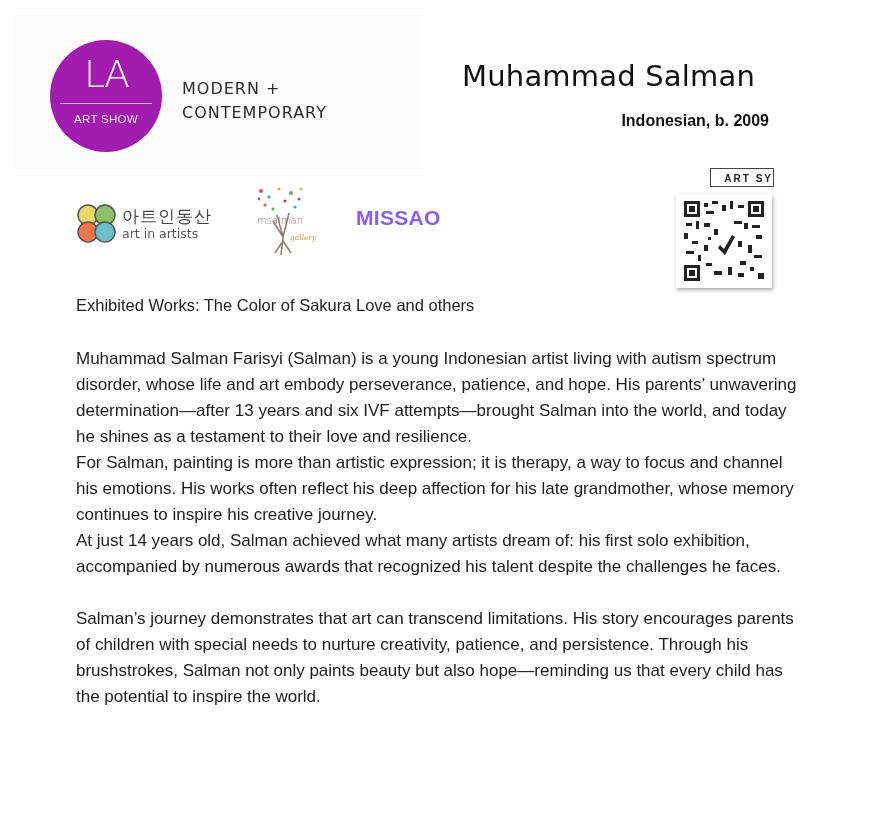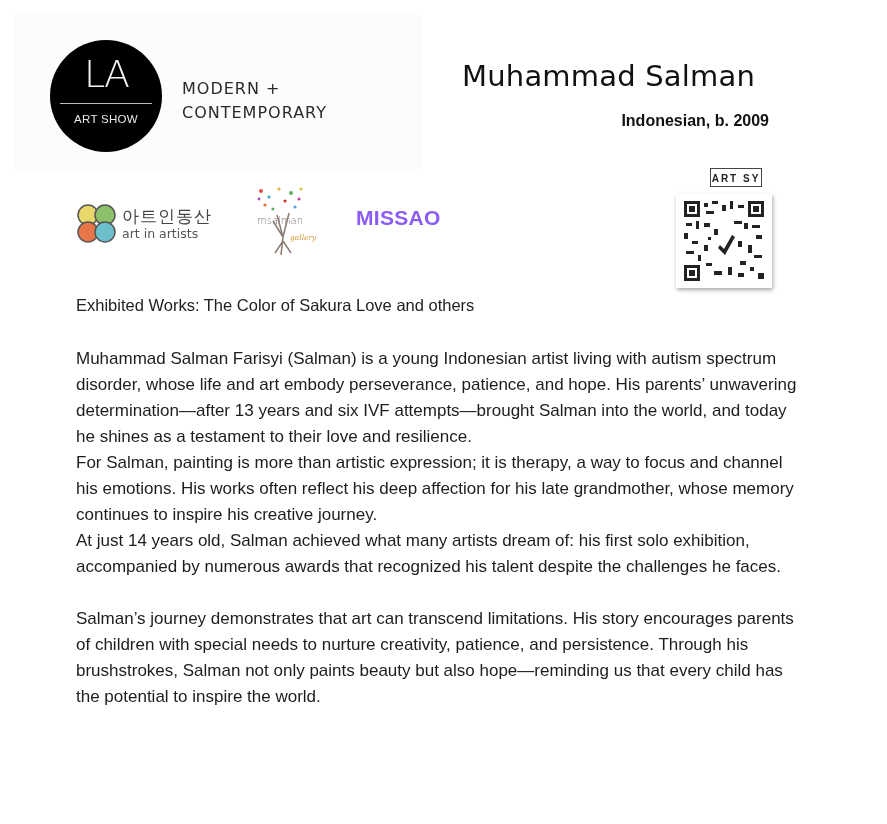--- a/index.html
+++ b/index.html
@@ -1,20 +1,20 @@
 <!DOCTYPE html>
 <html><head>
 <meta charset="utf-8">
 <style>
   html, body { margin:0; padding:0; background:#ffffff; }
   body { width:887px; height:824px; position:relative; overflow:hidden;
          font-family:"Liberation Sans", sans-serif; color:#1a1a1a; }
   .la-box { position:absolute; left:14px; top:14px; width:408px; height:156px; background:#fcfcfc; }
   .la-circle { position:absolute; left:50px; top:40px; width:112px; height:112px; border-radius:50%;
-               background:#000000; color:#fff; text-align:center; }
+               background:#a21caf; color:#fff; text-align:center; }
   .la-letters { position:absolute; left:0; right:0; top:14px; font-family:"DejaVu Sans", sans-serif;
                 font-size:38px; font-weight:200; letter-spacing:-2px; color:#f2f2f2; line-height:40px; }
   .la-rule { position:absolute; left:10px; right:10px; top:63px; height:1px; background:#bbbbbb; }
   .la-sub { position:absolute; left:0; right:0; top:73px; font-size:11.5px; letter-spacing:0.3px; color:#eaeaea; }
   .mc { position:absolute; left:182px; top:77px; font-family:"DejaVu Sans", sans-serif; font-size:16px;
         letter-spacing:1px; line-height:24px; color:#2a2a2a; }
   .artist-name { position:absolute; left:462px; top:59px; font-family:"DejaVu Sans", sans-serif;
                  font-size:29px; color:#111; letter-spacing:0.2px; }
   .artist-nat { position:absolute; right:118px; top:112px; font-size:16px; font-weight:bold; color:#111; }
 
@@ -25,22 +25,22 @@
   .aid-en { position:absolute; left:46px; top:23px; font-family:"DejaVu Sans", sans-serif; font-size:12.5px;
             color:#555; white-space:nowrap; }
   .msalman { position:absolute; left:255px; top:185px; width:90px; height:72px; }
   .msalman-word { position:absolute; left:2px; top:30px; font-family:"DejaVu Sans", sans-serif;
                   font-size:10px; color:#8a7a7a; font-weight:200; }
   .msalman-gal { position:absolute; left:35px; top:48px; font-family:"DejaVu Serif", serif; font-style:italic;
                  font-size:7.5px; color:#d59a3c; }
   .missao { position:absolute; left:356px; top:206px; font-family:"Liberation Sans", sans-serif;
             font-weight:bold; font-size:21px; color:#8b5cf6; letter-spacing:0.3px; }
 
-  .artsy-badge { position:absolute; left:710px; top:168px; width:52px; height:19px; border:1.5px solid #444;
-                 font-size:10px; font-weight:bold; letter-spacing:2px; text-align:center; line-height:19px; color:#222;
+  .artsy-badge { position:absolute; left:710px; top:168px; width:64px; height:19px; border:1.5px solid #444;
+                 font-size:10px; font-weight:bold; letter-spacing:2px; text-align:right; line-height:19px; color:#222;
                  box-sizing:border-box; }
   .qr-card { position:absolute; left:676px; top:194px; width:96px; height:94px; background:#fff;
              box-shadow:1px 2px 4px rgba(0,0,0,0.35); }
   .qr-card svg { position:absolute; left:8px; top:7px; }
 
   .exhibited { position:absolute; left:76px; top:296px; font-size:16.5px; color:#222; }
   .bio { position:absolute; left:76px; top:346px; width:730px; font-size:17px; line-height:26px; color:#1d1d1d; }
   .bio p { margin:0; }
   .bio .gap { height:26px; }
 </style>

